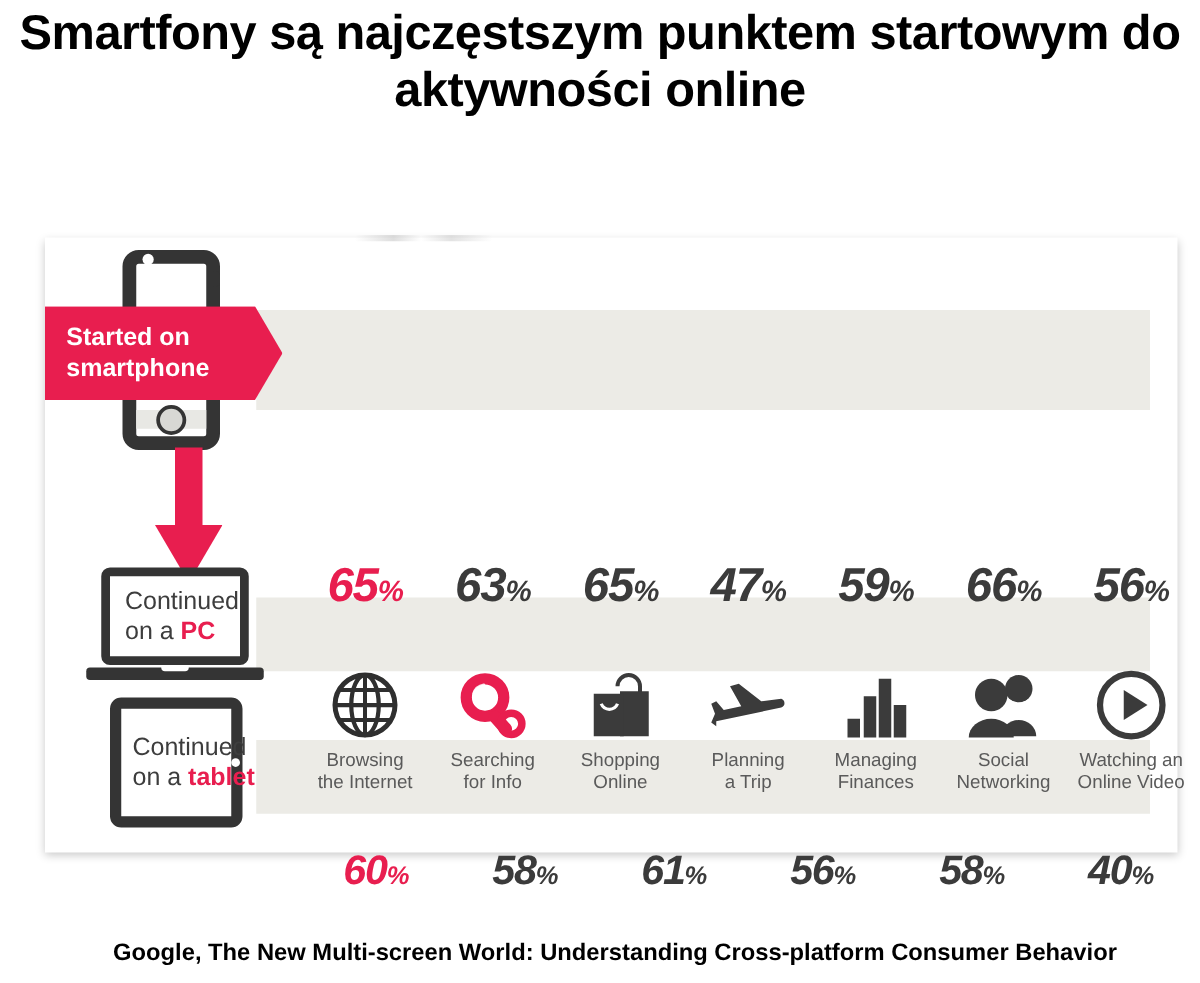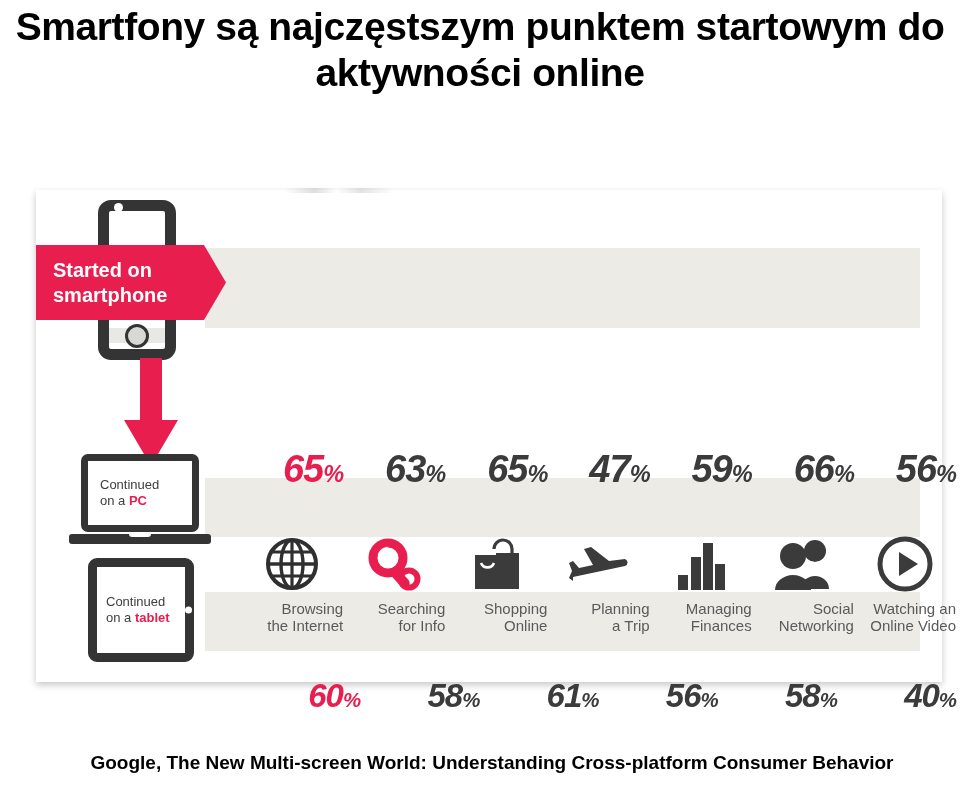--- a/index.html
+++ b/index.html
@@ -58,21 +58,21 @@
   .band-2 { top: 288px; height: 59px; }   
   .band-3 { top: 402px; height: 59px; }   
 
   
   .col-grid {
     position: absolute;
     left: 205px;
     width: 715px;
     display: flex;
   }
-  .col-grid > .col { flex: 1 1 0; text-align: right; }
+  .col-grid > .col { flex: 1 1 0; text-align: center; }
 
   .row-pct-1 { top: 258px; height: 60px; }
   .row-pct-2 { top: 487px; height: 44px; }
   .row-icons { top: 341px; height: 120px; }
 
   .pct {
     font-family: "Liberation Sans", sans-serif;
     font-style: italic;
     font-weight: bold;
     color: #3b3b3b;
@@ -267,21 +267,21 @@
     right: -7px;
     top: 50%;
     transform: translateY(-50%);
     width: 7px;
     height: 7px;
     border-radius: 50%;
     background: #ffffff;
   }
 
   .device-line {
-    font-size: 13px;
+    font-size: 20px;
     line-height: 1.2;
     color: #3d3d3d;
     font-family: "Liberation Sans", sans-serif;
     white-space: nowrap;
   }
   .device-line .hl { color: #e81e4f; font-weight: bold; }
 
   
   .source {
     position: absolute;

